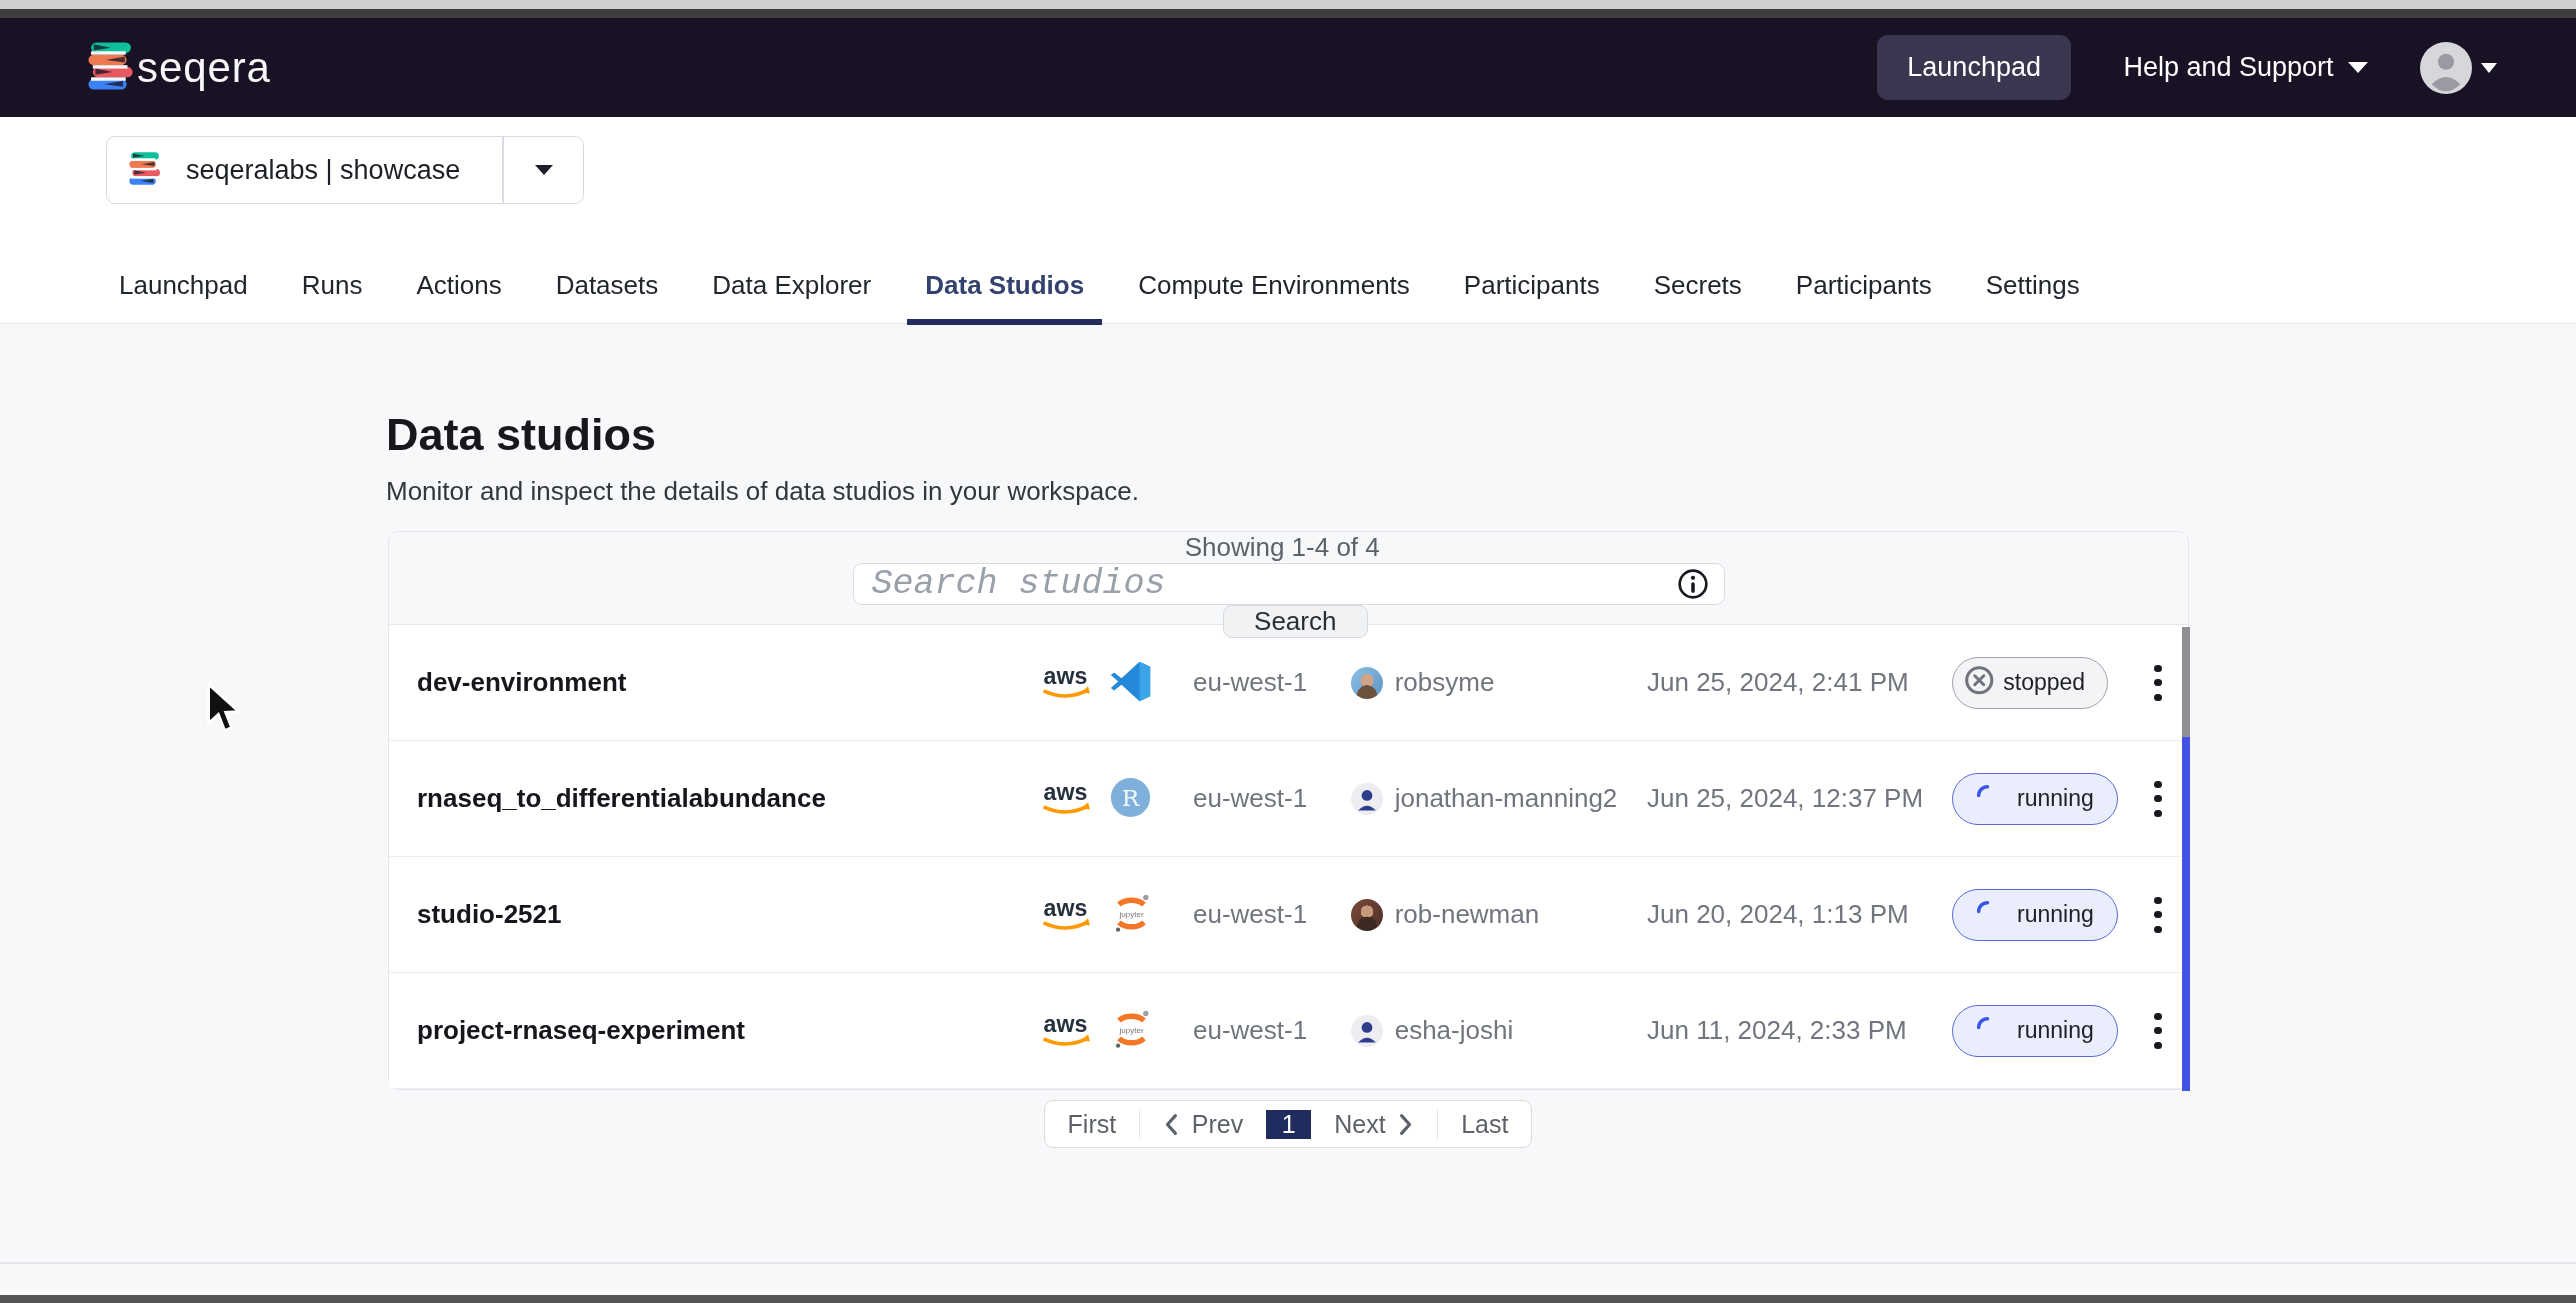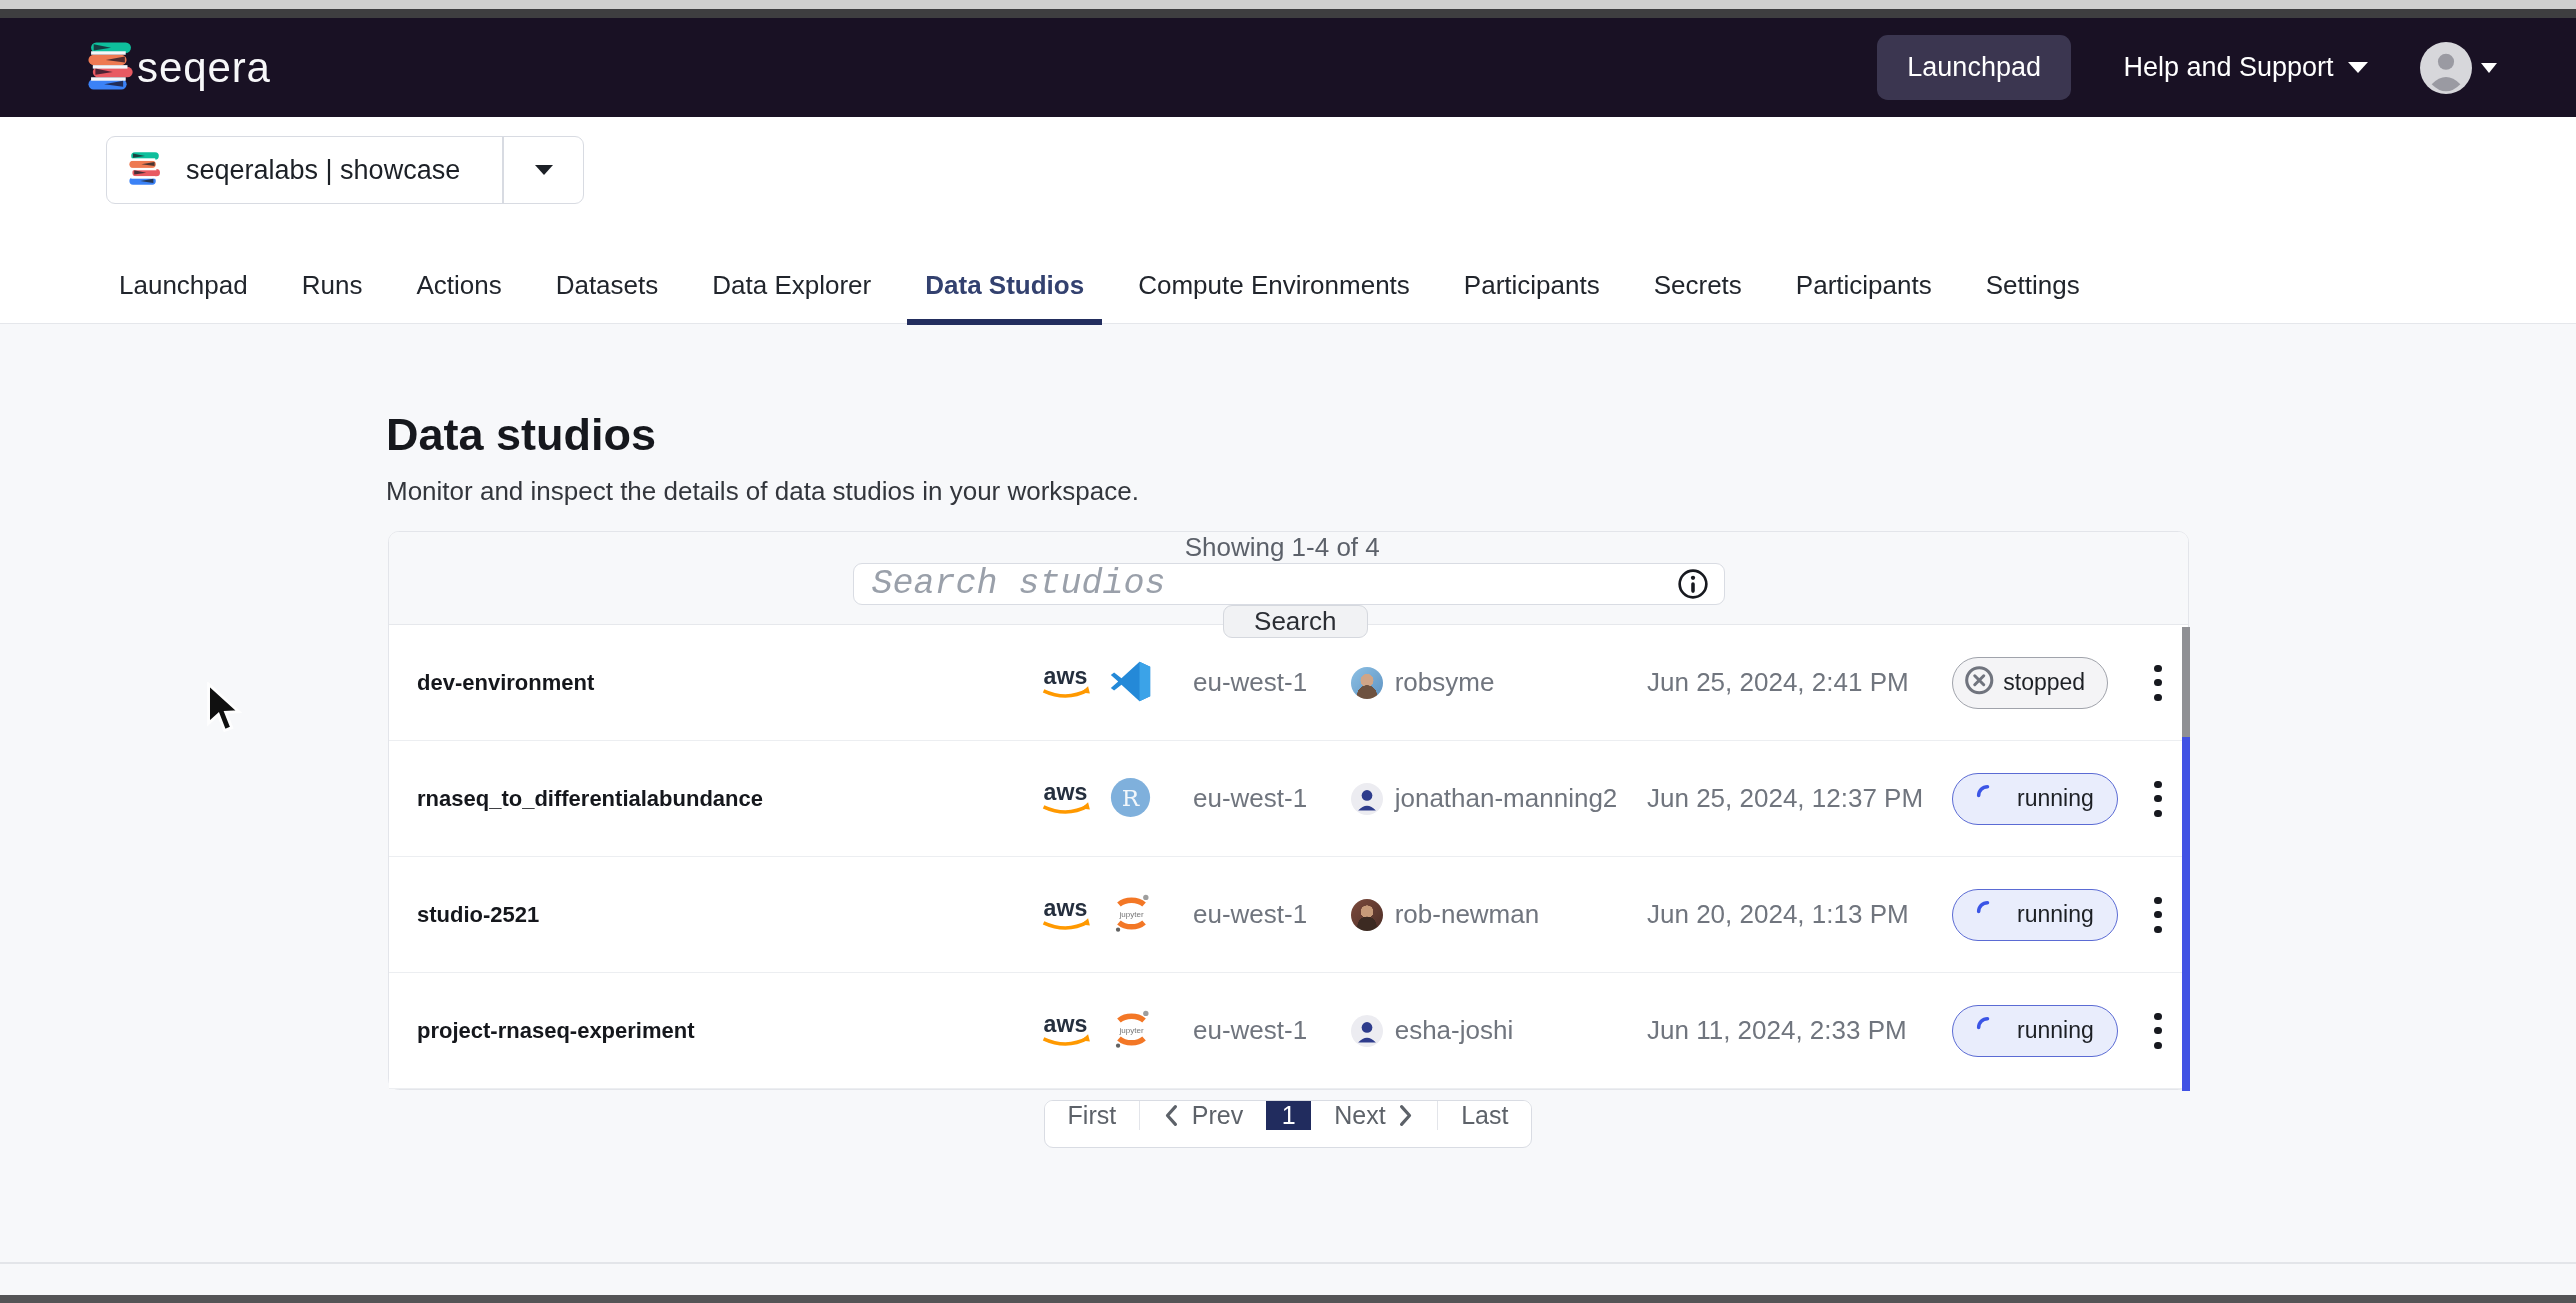--- a/index.html
+++ b/index.html
@@ -58,21 +58,21 @@
   .info-btn { margin-right:14.4px; display:flex; align-items:center; }
   .search-btn { margin-left:13.5px; height:63px; padding:0 30.5px; background:#f1f2f4; border:1.8px solid #d5d8de;
                 border-radius:9px; font-size:26px; color:#2b2e34; display:flex; align-items:center; }
   .add-btn { margin-left:auto; height:65px; padding:0 30.5px; background:#4355e6; border:none; border-radius:9px;
              font-size:26px; color:#fff; display:flex; align-items:center; }
 
   
   .row { display:grid; grid-template-columns:623px 153px 158px 296px 305px 188px 1fr;
          align-items:center; height:116px; padding-left:28px; background:#fff; border-bottom:1.8px solid #eceef1; }
   .row:last-of-type { border-bottom:1.8px solid #e8eaee; border-radius:0 0 9px 9px; }
-  .cell-name { font-size:22px; font-weight:700; color:#15171c; }
+  .cell-name { font-size:26px; font-weight:700; color:#15171c; }
   .cell-ce { display:flex; align-items:center; gap:12.6px; }
   .cell-plain { font-size:26px; color:#70757e; }
   .cell-user { display:flex; align-items:center; gap:11.7px; font-size:26px; color:#70757e; }
   .row-avatar { width:32px; height:32px; border-radius:50%; flex:0 0 32px; overflow:hidden;
                 display:flex; align-items:center; justify-content:center; }
   .row-avatar.generic { background:#ececf1; }
   .row-avatar.photo-robsyme {
       background:
         radial-gradient(circle at 50% 88%, #6e5240 0 30%, rgba(0,0,0,0) 31%),
         radial-gradient(circle at 50% 42%, #d0a587 0 26%, rgba(0,0,0,0) 27%),
@@ -93,21 +93,21 @@
   .kebab i { width:7.2px; height:7.2px; border-radius:50%; background:#17191f; }
 
   
   .scroll-strip { position:absolute; top:95px; right:-1.8px; width:8px; bottom:-1.8px; }
   .scroll-thumb-gray { position:absolute; top:0; height:110px; width:8px; background:#8f9094; }
   .scroll-track-blue { position:absolute; top:110px; bottom:0; width:8px; background:#4152e4; }
 
   
   .pager-wrap { display:flex; justify-content:center; margin-top:10px; }
   .pager { display:inline-flex; height:48px; background:#fff; border:1.8px solid #d9dce3; border-radius:9px;
-           overflow:hidden; align-items:flex-start; }
+           overflow:hidden; align-items:center; }
   .pg { display:flex; align-items:center; font-size:25px; color:#5d6269; padding:0 23px; background:#fff; }
   .pg.with-left-border { border-left:1.8px solid #e3e5ea; }
   .pg-chev { display:flex; align-items:center; }
   .pg-prev { gap:12.6px; }
   .pg-next { gap:12.6px; }
   .pg-page { width:45px; padding:0; justify-content:center; background:#212c5e; color:#fff; }
 
   
   .footer-line { position:absolute; left:0; right:0; top:1262px; height:1.8px; background:#e3e5e9; }
   .bottom-strip { position:absolute; left:0; right:0; bottom:0; height:8px; background:#545456; }

